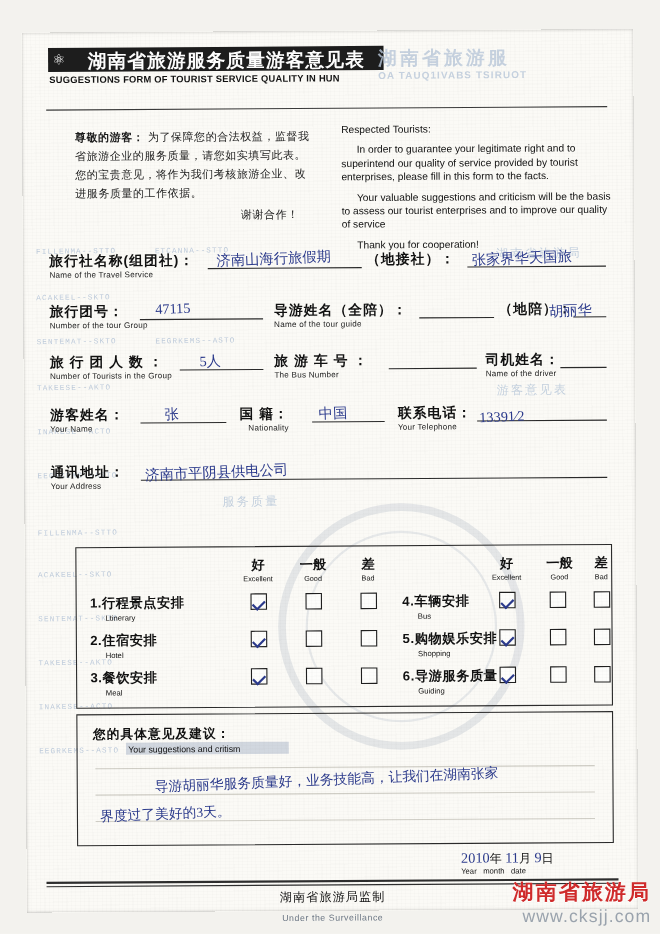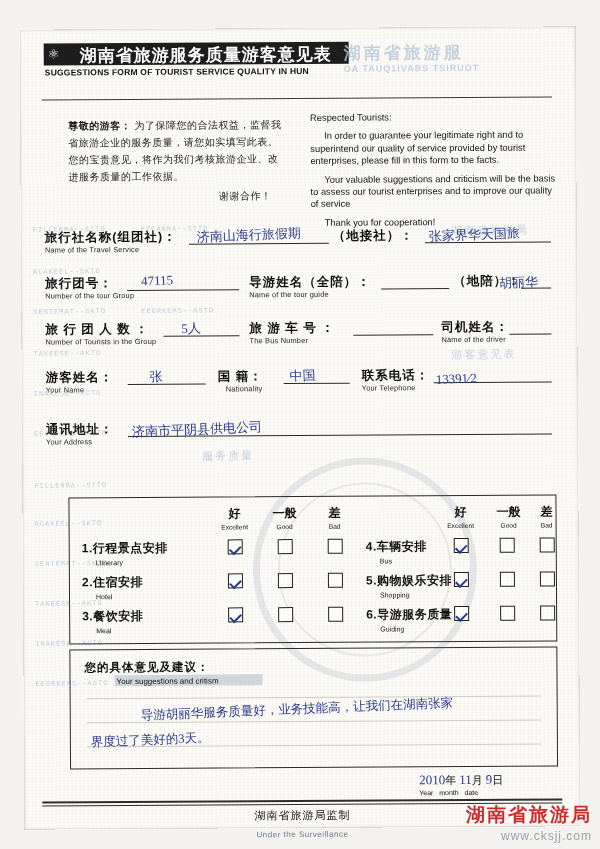--- a/index.html
+++ b/index.html
@@ -133,21 +133,21 @@
     position:absolute;left:0;top:802px;width:556px;text-align:center;font-size:8px;color:#6b7684;letter-spacing:.5px;
   }
   .foot-rule{position:absolute;left:18px;top:772px;width:520px;height:2px;background:#2e2e2e;}
   .foot-rule2{position:absolute;left:18px;top:776px;width:520px;height:1px;background:#2e2e2e;}
   
   .site{
     position:absolute;right:8px;bottom:6px;text-align:right;
   }
   .site .cn{font-size:19px;color:#cf2b2b;font-weight:bold;letter-spacing:2px;
     text-shadow:0 1px 0 #ffffff;}
-  .site .url{font-size:12px;color:#9aa3ad;letter-spacing:1px;margin-top:1px;}
+  .site .url{font-size:16px;color:#9aa3ad;letter-spacing:1px;margin-top:1px;}
 </style>
 </head>
 <body>
 
 <div class="page">
   <div class="sheet">
 
     <div class="ghost" style="left:12px;top:196px;">FILLENMA--STTO</div>
     <div class="ghost" style="left:120px;top:196px;">ETCANNA--STTO</div>
     <div class="ghost" style="left:12px;top:238px;">ACAKEEL--SKTO</div>

